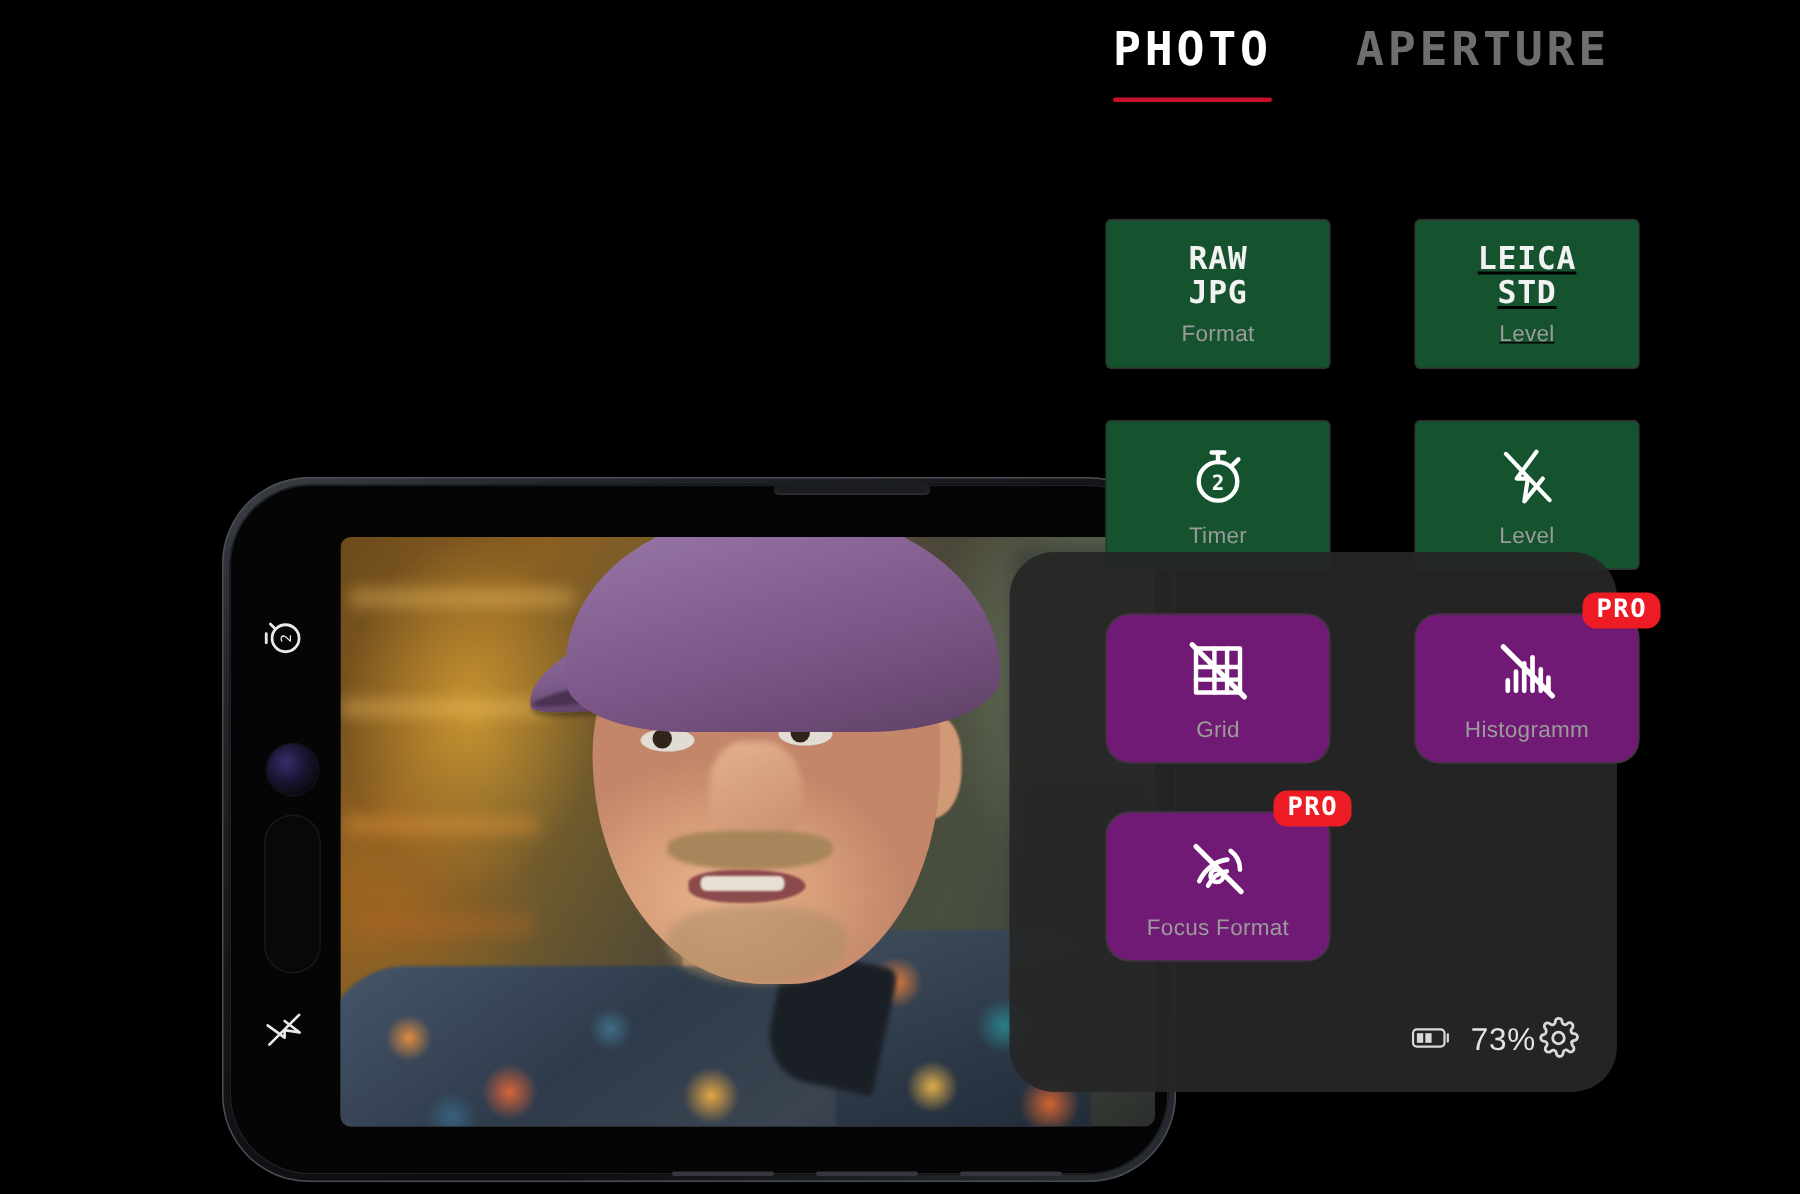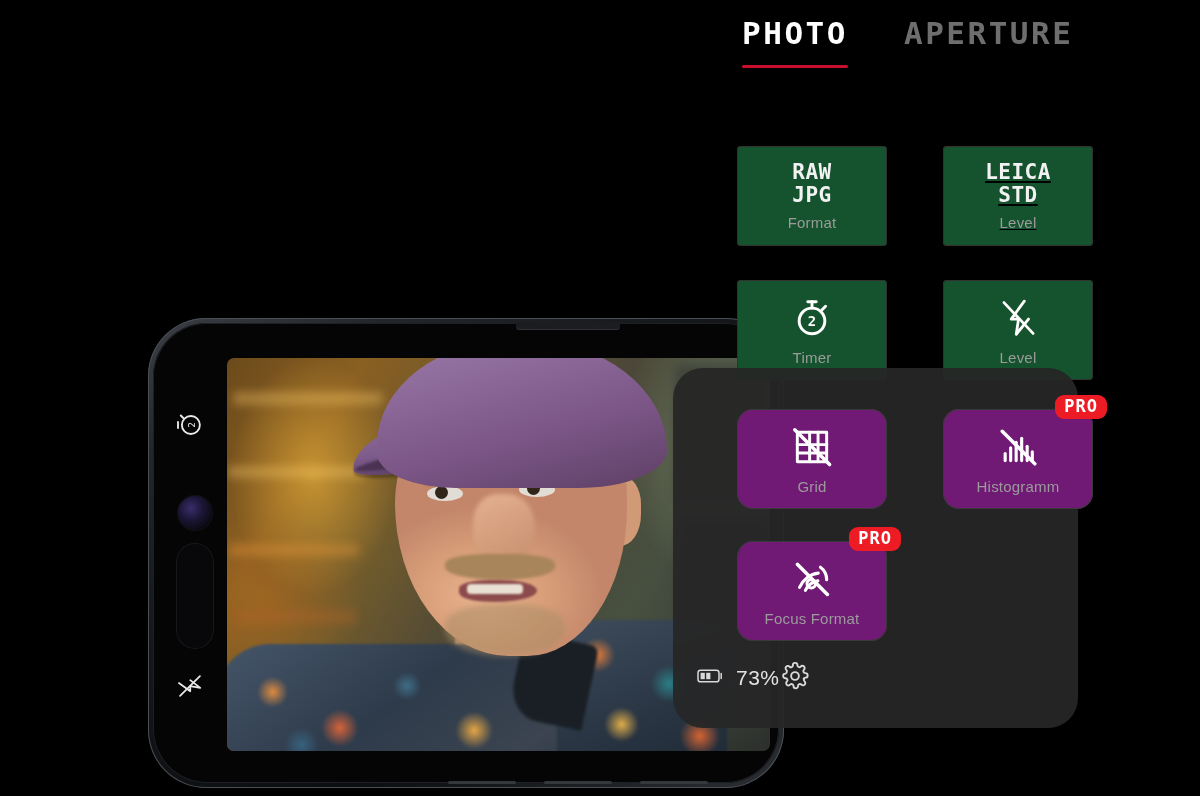--- a/index.html
+++ b/index.html
@@ -459,25 +459,25 @@
     padding: 3px 9px 4px;
     border-radius: 9px;
     line-height: 1;
   }
 
   
   #panel-footer {
     position: absolute;
     left: 24px;
     right: 24px;
-    bottom: 34px;
+    bottom: 18px;
     height: 32px;
     display: flex;
     align-items: center;
-    justify-content: flex-start;
+    justify-content: flex-end;
   }
   #battery-group {
     display: flex;
     align-items: center;
     gap: 11px;
   }
   #battery-pct {
     font-size: 21px;
     color: #e3e3e3;
     letter-spacing: 0.5px;

